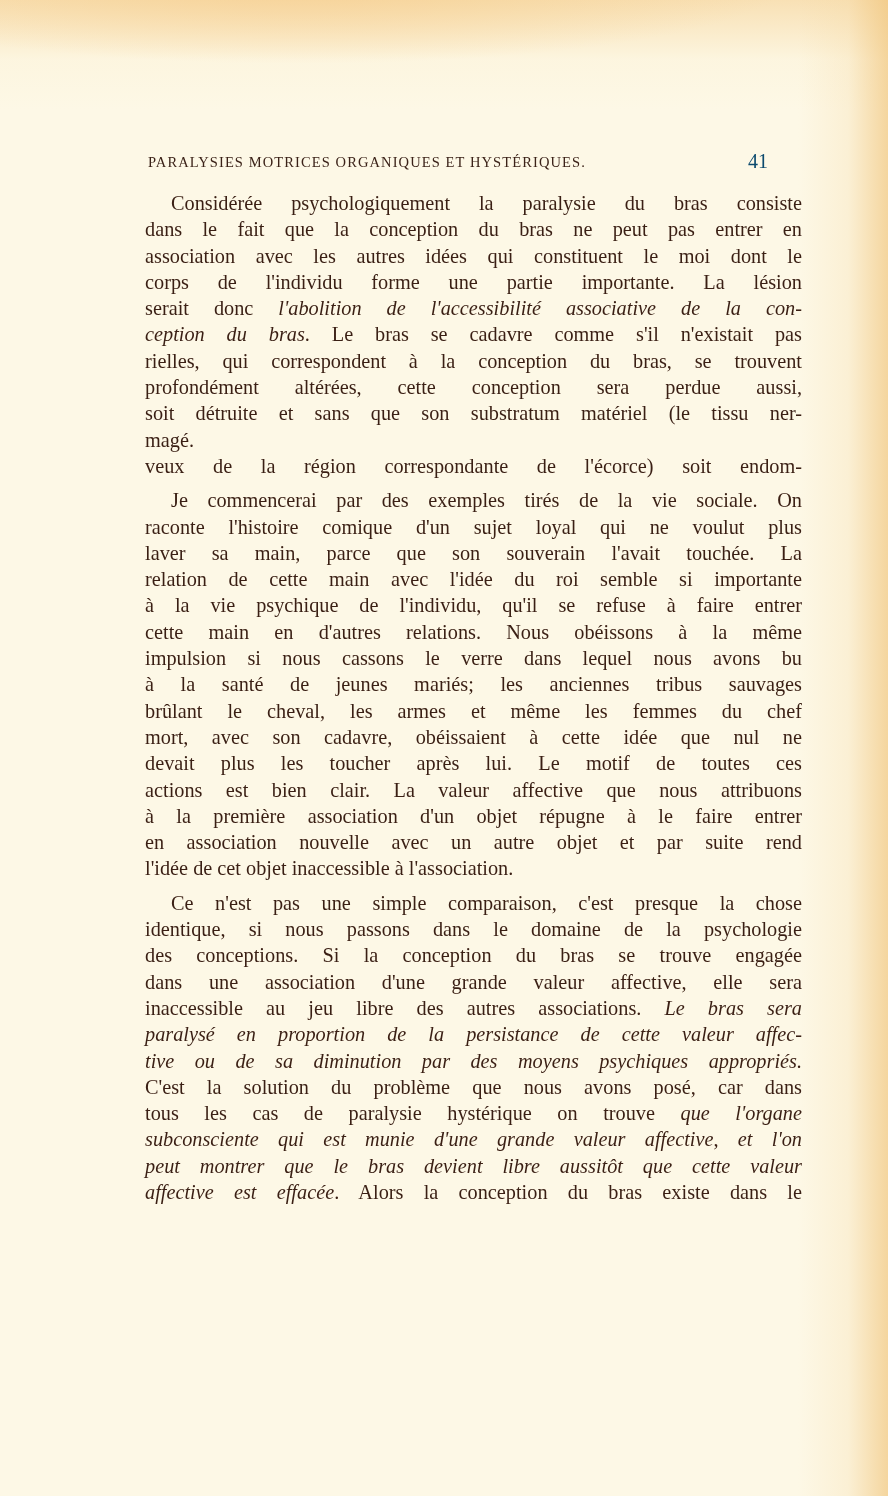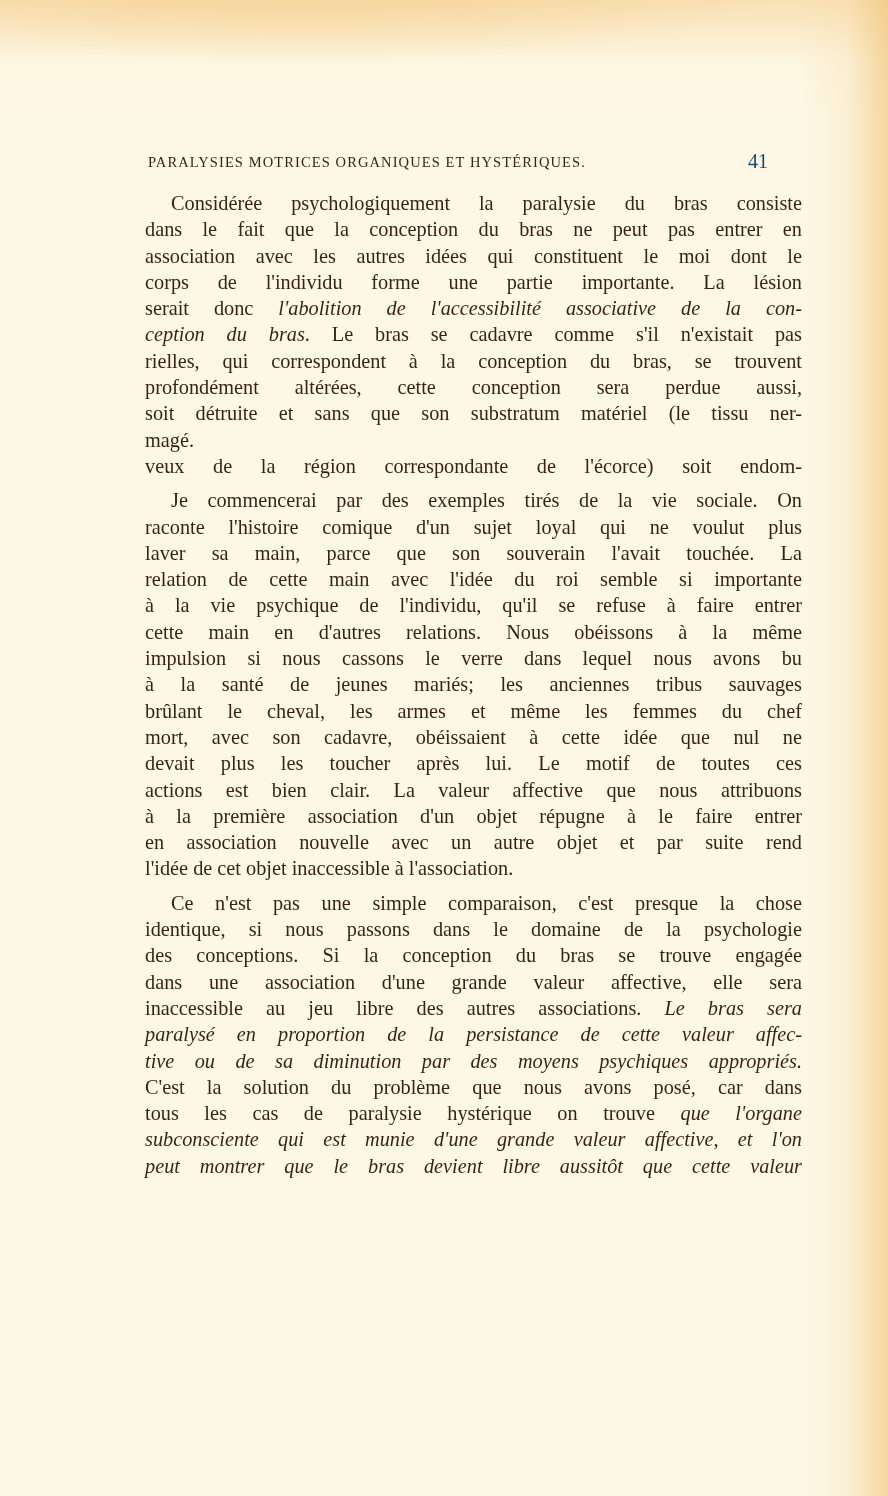--- a/index.html
+++ b/index.html
@@ -94,14 +94,15 @@
       <span class="line"><span>identique, si nous passons dans le domaine de la psychologie</span></span>
       <span class="line"><span>des conceptions. Si la conception du bras se trouve engagée</span></span>
       <span class="line"><span>dans une association d'une grande valeur affective, elle sera</span></span>
       <span class="line"><span>inaccessible au jeu libre des autres associations. </span><span class="it">Le bras sera</span></span>
       <span class="line"><span class="it">paralysé en proportion de la persistance de cette valeur affec-</span></span>
       <span class="line"><span class="it">tive ou de sa diminution par des moyens psychiques appropriés.</span></span>
       <span class="line"><span>C'est la solution du problème que nous avons posé, car dans</span></span>
       <span class="line"><span>tous les cas de paralysie hystérique on trouve </span><span class="it">que l'organe</span></span>
       <span class="line"><span class="it">subconsciente qui est munie d'une grande valeur affective</span><span>, </span><span class="it">et l'on</span></span>
       <span class="line"><span class="it">peut montrer que le bras devient libre aussitôt que cette valeur</span></span>
+      <span class="line"><span class="it">affective est effacée</span><span>. Alors la conception du bras existe dans le</span></span>
     </div>
   </div>
 
 </body></html>

